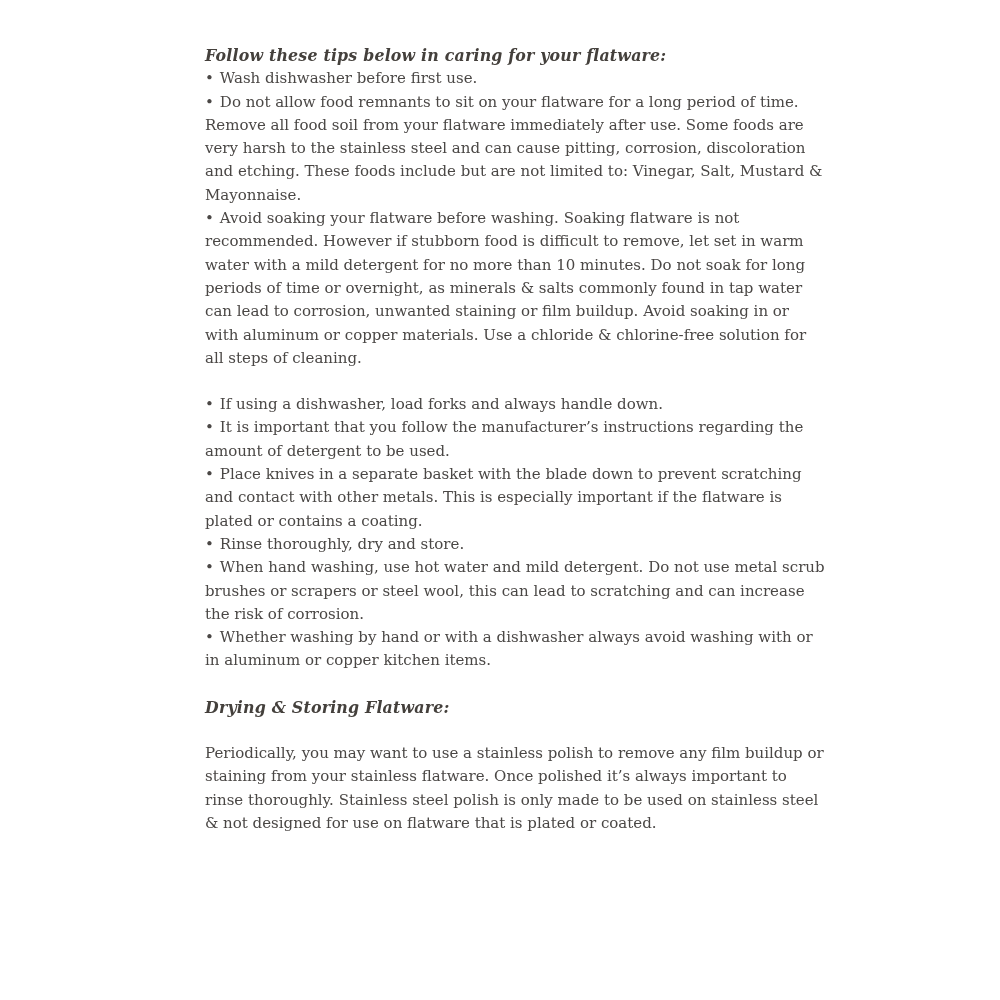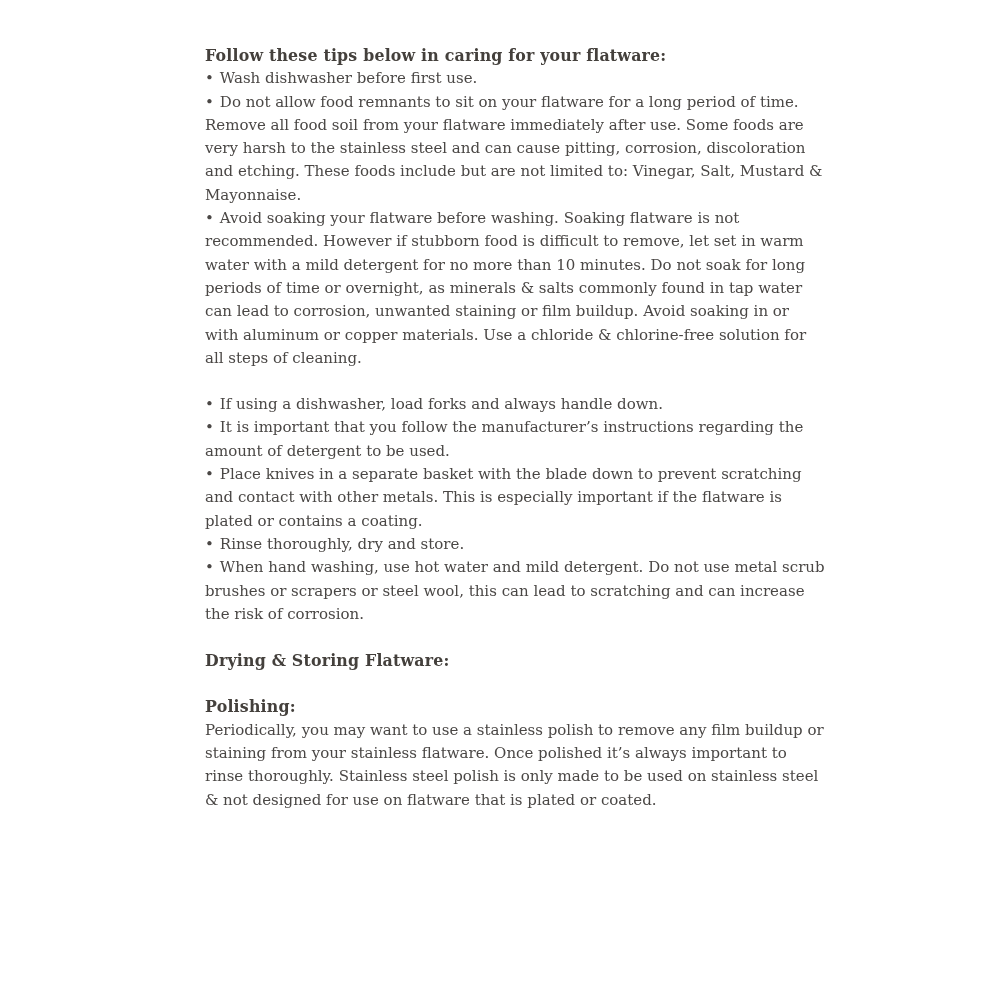--- a/index.html
+++ b/index.html
@@ -23,20 +23,21 @@
   }
   .doc section { margin: 0 0 23px 0; }
   .doc section:last-child { margin-bottom: 0; }
   .doc h2 {
     margin: 0;
     font-size: 15.8px;
     line-height: 23.3px;
     font-weight: bold;
     color: #44403c;
     letter-spacing: 0.2px;
+    font-style: italic;
   }
   .doc p { margin: 0; }
   .bullet .glyph { margin-right: 6px; }
 </style>
 </head>
 <body>
 
 <main class="doc">
 
   <section>
@@ -45,24 +46,24 @@
     <p class="bullet"><span class="glyph">•</span><span>Do not allow food remnants to sit on your flatware for a long period of time. Remove all food soil from your flatware immediately after use. Some foods are very harsh to the stainless steel and can cause pitting, corrosion, discoloration and etching. These foods include but are not limited to: Vinegar, Salt, Mustard &amp; Mayonnaise.</span></p>
     <p class="bullet"><span class="glyph">•</span><span>Avoid soaking your flatware before washing. Soaking flatware is not recommended. However if stubborn food is difficult to remove, let set in warm water with a mild detergent for no more than 10 minutes. Do not soak for long periods of time or overnight, as minerals &amp; salts commonly found in tap water can lead to corrosion, unwanted staining or film buildup. Avoid soaking in or with aluminum or copper materials. Use a chloride &amp; chlorine-free solution for all steps of cleaning.</span></p>
   </section>
 
   <section>
     <p class="bullet"><span class="glyph">•</span><span>If using a dishwasher, load forks and always handle down.</span></p>
     <p class="bullet"><span class="glyph">•</span><span>It is important that you follow the manufacturer’s instructions regarding the amount of detergent to be used.</span></p>
     <p class="bullet"><span class="glyph">•</span><span>Place knives in a separate basket with the blade down to prevent scratching and contact with other metals. This is especially important if the flatware is plated or contains a coating.</span></p>
     <p class="bullet"><span class="glyph">•</span><span>Rinse thoroughly, dry and store.</span></p>
     <p class="bullet"><span class="glyph">•</span><span>When hand washing, use hot water and mild detergent. Do not use metal scrub brushes or scrapers or steel wool, this can lead to scratching and can increase the risk of corrosion.</span></p>
+    <p class="bullet"><span class="glyph">•</span><span>Whether washing by hand or with a dishwasher always avoid washing with or in aluminum or copper kitchen items.</span></p>
   </section>
 
   <section>
     <h2>Drying &amp; Storing Flatware:</h2>
   </section>
 
   <section>
-    <h2>Polishing:</h2>
     <p>Periodically, you may want to use a stainless polish to remove any film buildup or staining from your stainless flatware. Once polished it’s always important to rinse thoroughly. Stainless steel polish is only made to be used on stainless steel &amp; not designed for use on flatware that is plated or coated.</p>
   </section>
 
 </main>
 
 </body></html>

